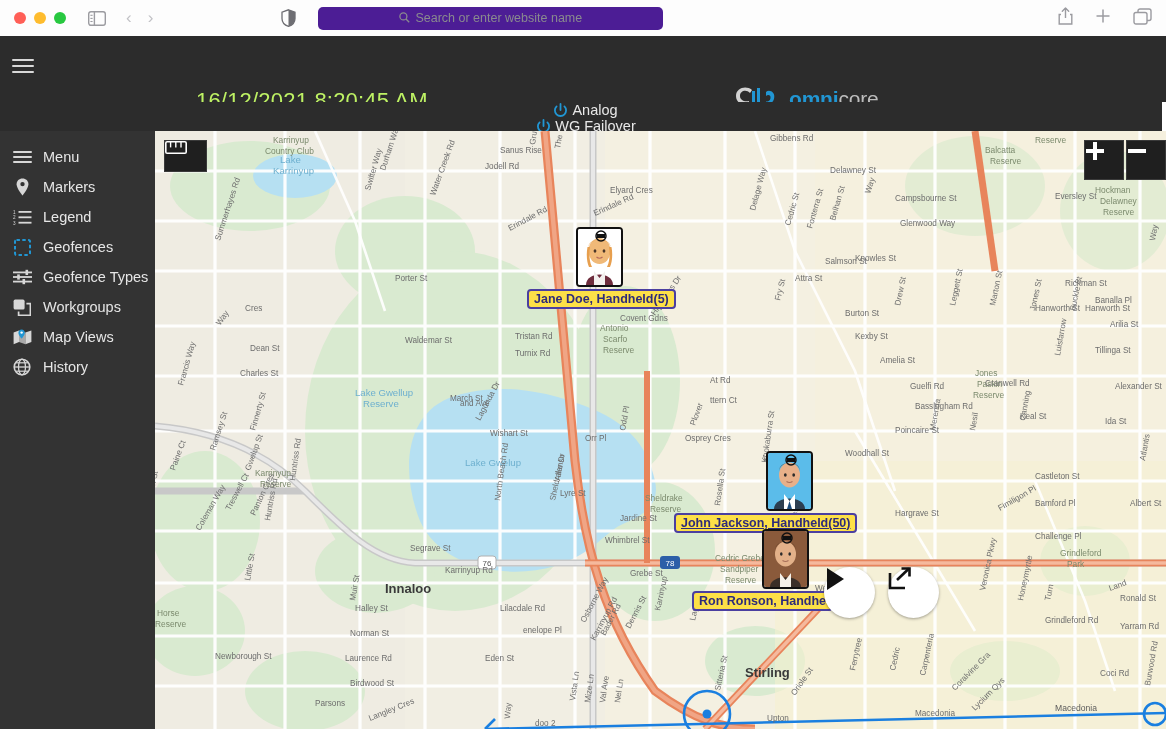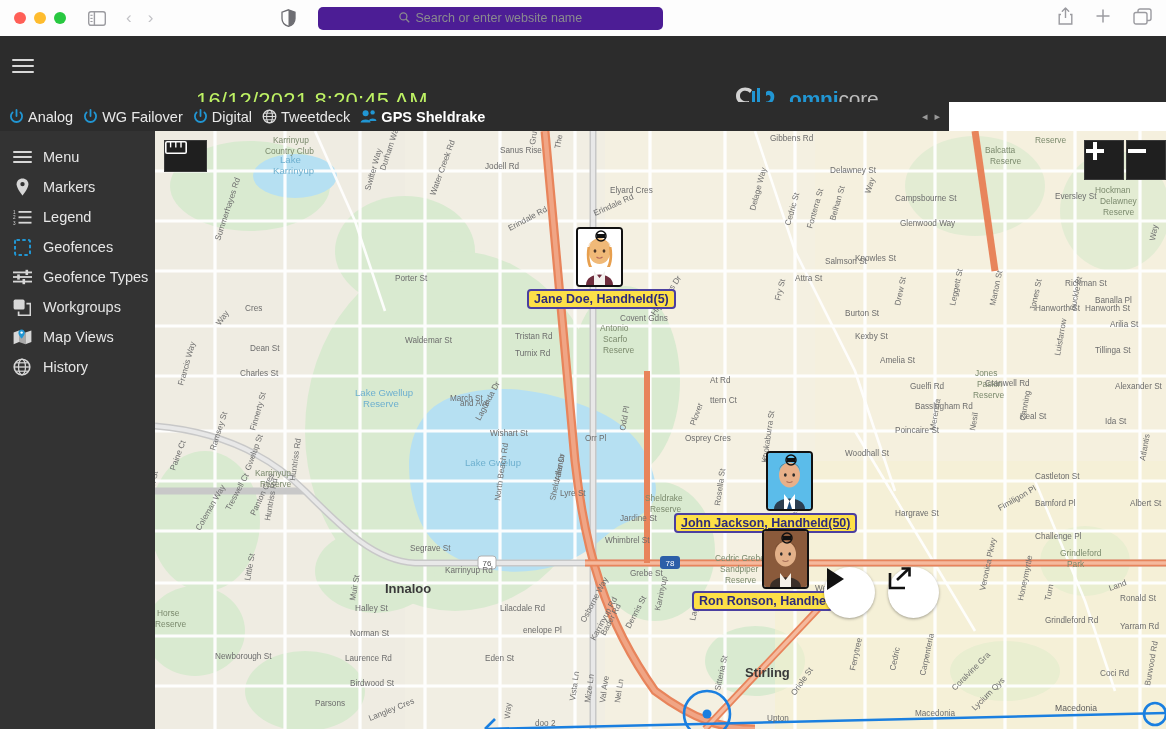--- a/index.html
+++ b/index.html
@@ -48,22 +48,22 @@
   .logo{
     position:absolute;left:732px;top:48px;display:flex;align-items:center;gap:3px;
   }
   .logo-mark{width:54px;height:30px;display:block;}
   .logo-text{font-size:21px;font-weight:bold;letter-spacing:-.2px;}
   .logo-text .b{color:#2196d3;}
   .logo-text .g{color:#bdbdbd;font-weight:normal;}
 
   
   .tabstrip{
-    position:absolute;left:0;top:102px;width:949px;height:29px;background:#2c2c2c;
-    display:flex;align-items:center;
+    position:absolute;left:0;top:102px;width:1162px;height:29px;background:#2c2c2c;
+    display:flex;align-items:center;flex-direction:column;
   }
   .tab{
     display:flex;align-items:center;gap:4px;margin-left:10px;color:#e8e8e8;
     font-size:14.5px;cursor:pointer;white-space:nowrap;
   }
   .tab:first-child{margin-left:9px;}
   .tab .ticon{color:#2196d3;display:flex;align-items:center;}
   .tab.active{font-weight:bold;color:#ffffff;}
   .tab-scroll{
     margin-left:auto;margin-right:9px;display:flex;gap:7px;color:#9a9a9a;font-size:11px;

